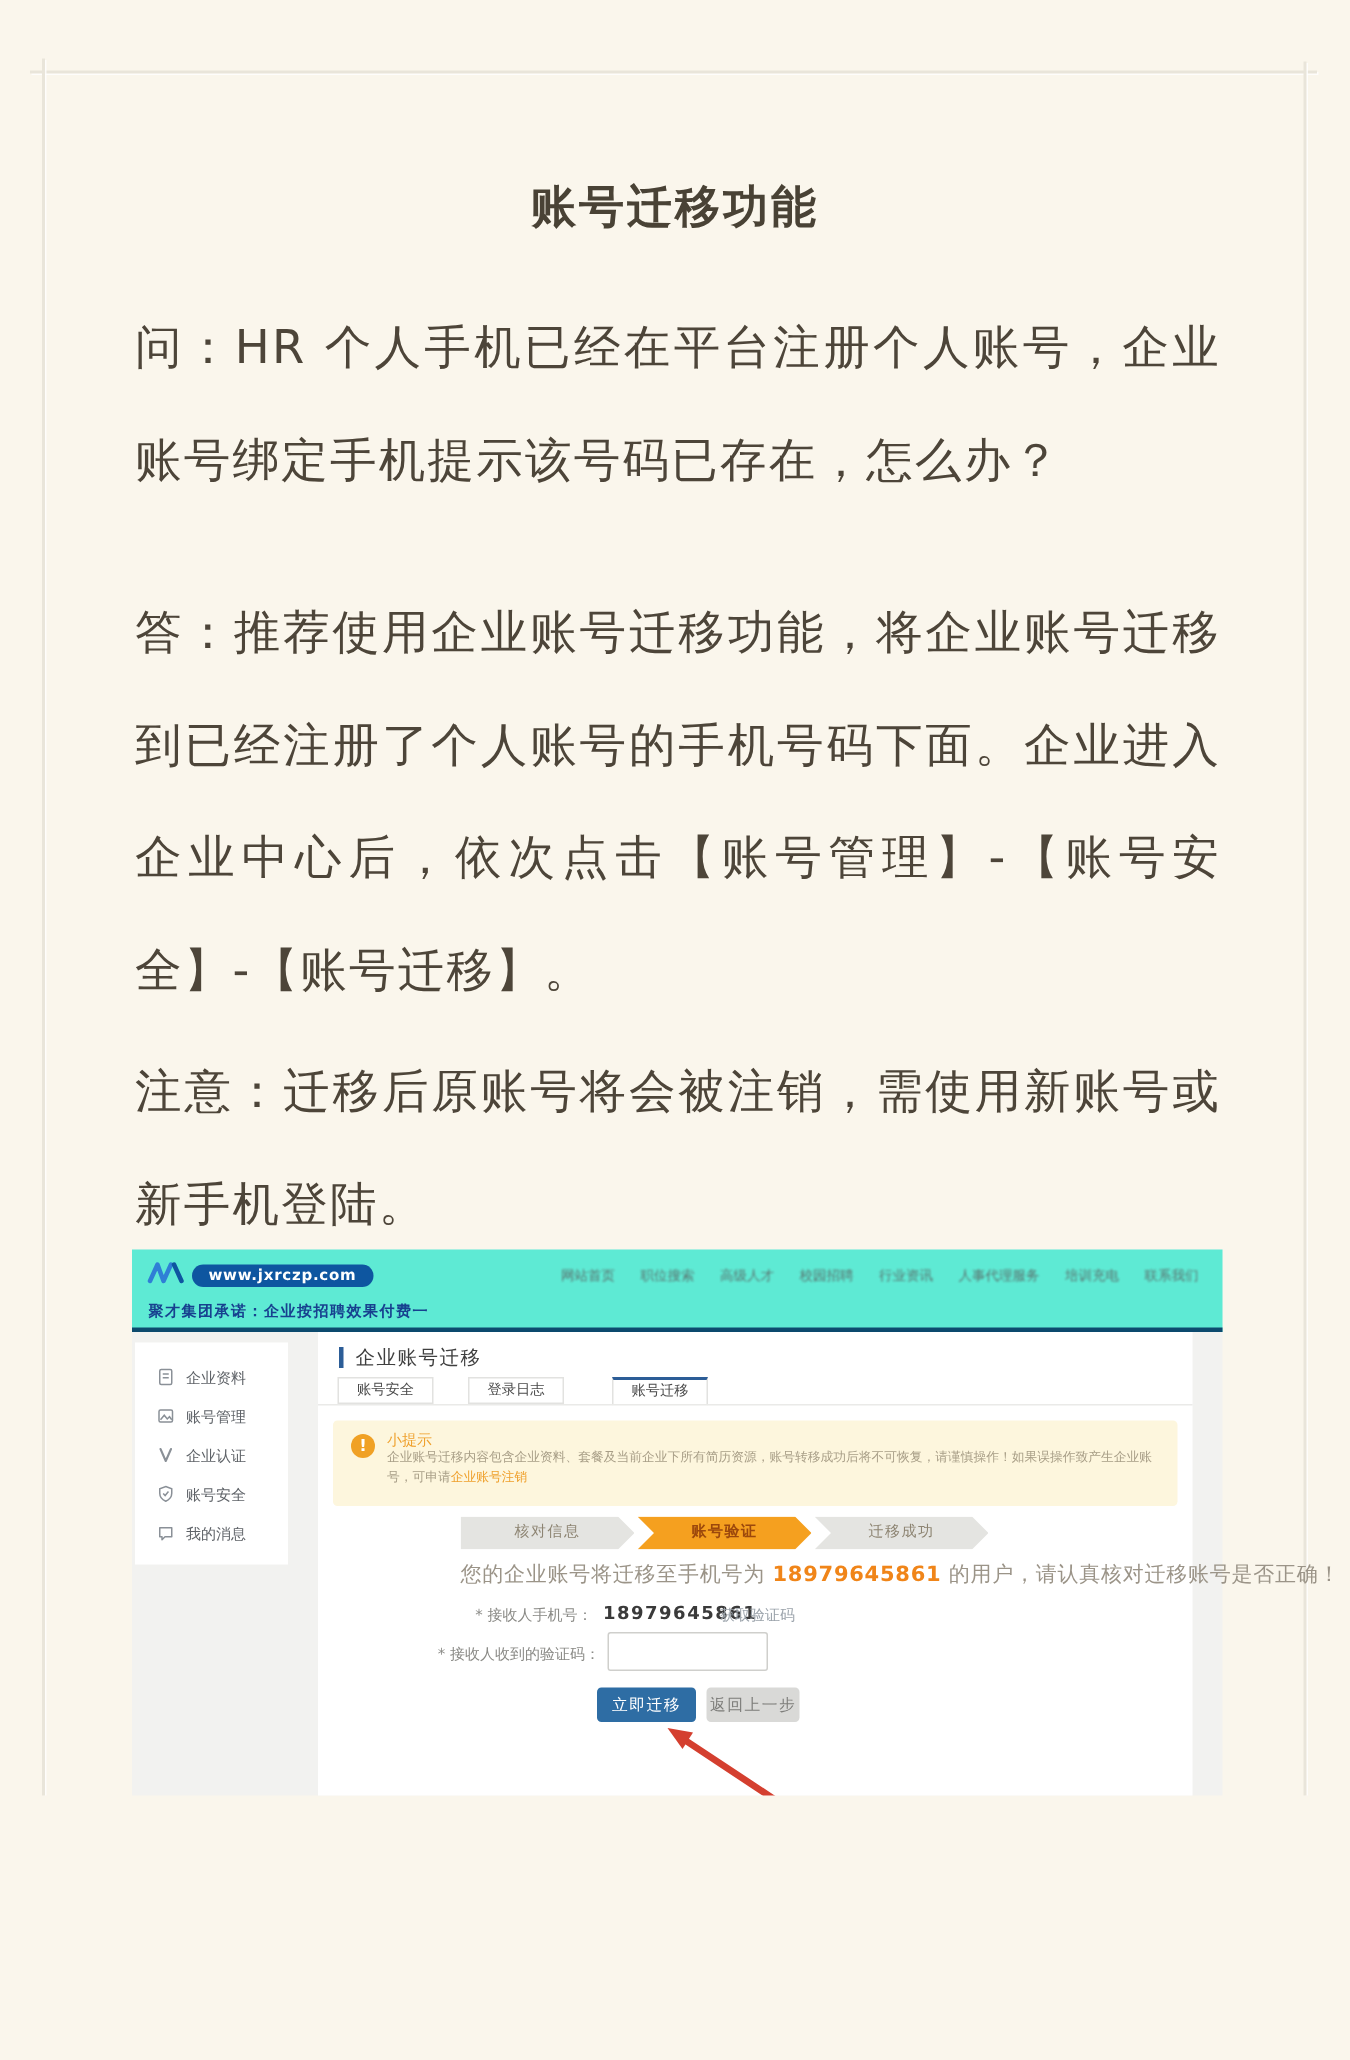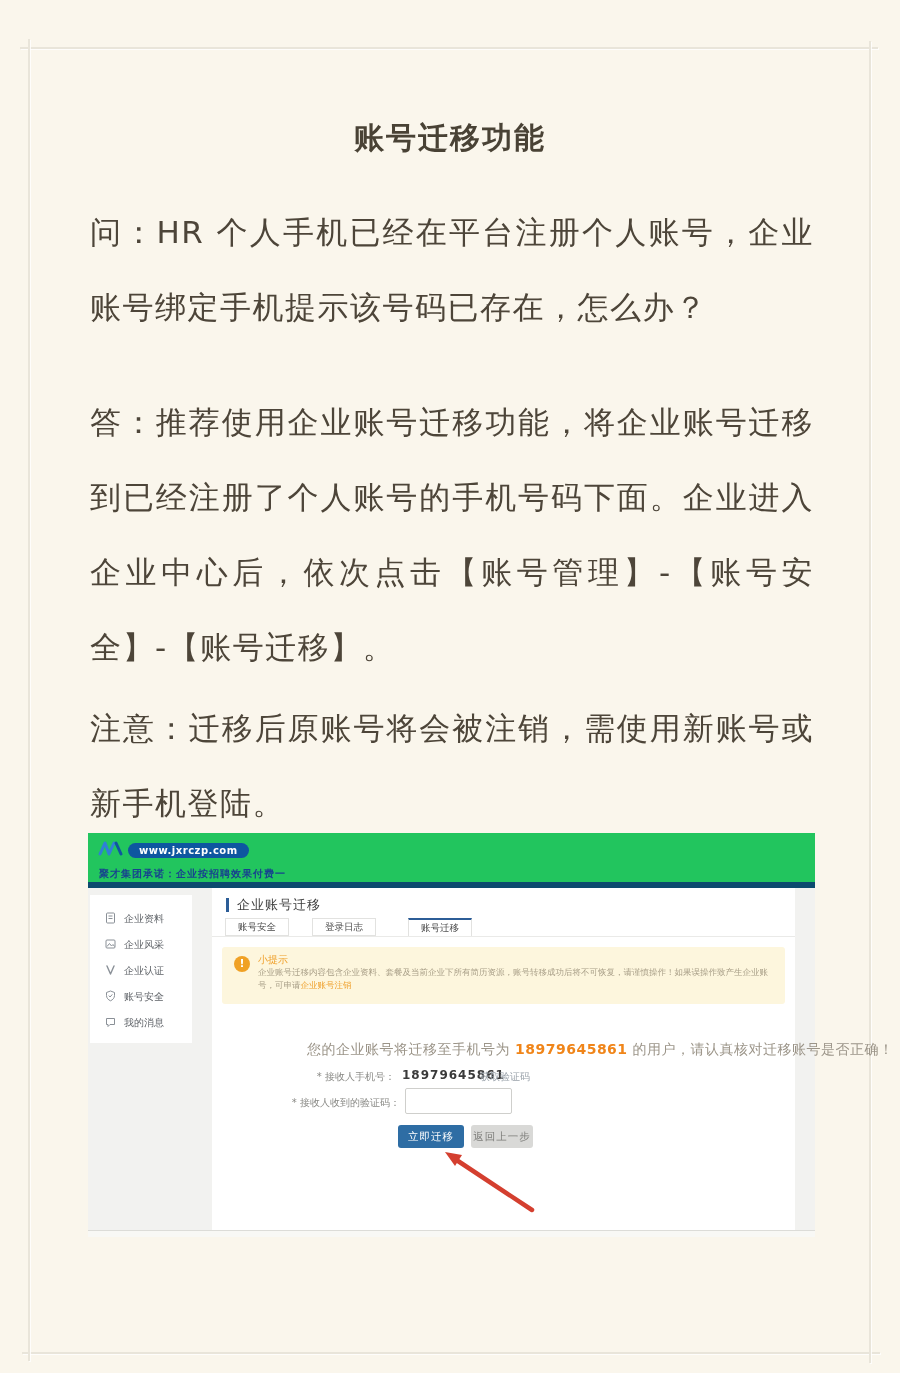--- a/index.html
+++ b/index.html
@@ -1,39 +1,39 @@
 <!DOCTYPE html>
 <html><head>
 <meta charset="utf-8">
 <style>
   * { margin:0; padding:0; box-sizing:border-box; }
   html,body { width:900px; height:1373px; }
   body { font-family:"DejaVu Sans","Liberation Sans",sans-serif; background:#faf6ec; }
-  .page { position:relative; width:900px; height:1373px; background:#faf6ec; overflow:hidden; color:#4d4539; }
+  .page { position:relative; width:900px; height:1197px; background:#faf6ec; overflow:hidden; color:#4d4539; }
 
   
   .fl { position:absolute; background:#e9e5da; box-shadow:1px 1px 0 rgba(255,255,255,.8); }
   .fl-top    { left:20px;  top:47px;    width:858px; height:2px; }
   .fl-bottom { left:22px;  top:1352px;  width:858px; height:2px; }
   .fl-left   { left:28px;  top:39px;    width:2px;   height:1322px; }
   .fl-right  { left:869px; top:41px;    width:2px;   height:1322px; }
 
   .doc-title { position:absolute; left:0; right:0; top:118px; text-align:center;
                font-size:30px; letter-spacing:2px; color:#494235; }
   .para { position:absolute; left:90px; width:724px; font-size:31px; line-height:75px;
           letter-spacing:1.5px; text-align:justify; color:#4d4539; }
   .para-q { top:195px; }
   .para-a { top:385px; }
   .para-n { top:691px; }
 
   
   .shot { position:absolute; left:88px; top:833px; width:727px; height:404px;
           background:#f2f2f0; font-family:"DejaVu Sans","Liberation Sans",sans-serif; }
-  .shot-header { position:absolute; left:0; top:0; right:0; height:55px; background:#22c55e;
-                 border-bottom:6px solid #0c4a6e; }
+  .shot-header { position:absolute; left:0; top:0; right:0; height:55px; background:#5eead4;
+                 border-bottom:3px solid #0c4a6e; }
   .logo-row { position:absolute; left:10px; top:7px; display:flex; align-items:center; gap:4px; }
   .logo-pill { background:#0e56a0; color:#fff; font-size:10px; font-weight:bold; padding:2px 11px;
                border-radius:9px; letter-spacing:.5px; white-space:nowrap; }
   .tagline { position:absolute; left:11px; top:34px; font-size:10px; font-weight:bold;
              color:#17418f; letter-spacing:1px; white-space:nowrap; }
   .nav { position:absolute; right:16px; top:11px; display:flex; gap:17px; font-size:9px;
          color:#5a5a5a; filter:blur(.7px); opacity:.85; white-space:nowrap; }
   .nav span { cursor:pointer; }
 
   .sidebar { position:absolute; left:2px; top:62px; width:102px; height:148px; background:#fff;
@@ -114,41 +114,51 @@
       <div class="logo-row">
         <span>
           <svg width="26" height="17" viewBox="0 0 26 17">
             <path d="M2 14 L7 3 L11 14 L16 3" fill="none" stroke="#2f7fd6" stroke-width="3" stroke-linecap="round" stroke-linejoin="round"></path>
             <path d="M18 3 L23 14" fill="none" stroke="#0e56a0" stroke-width="3" stroke-linecap="round"></path>
           </svg>
         </span>
         <span class="logo-pill">www.jxrczp.com</span>
       </div>
       <div class="tagline">聚才集团承诺：企业按招聘效果付费一</div>
+      <div class="nav">
+        <span>网站首页</span>
+        <span>职位搜索</span>
+        <span>高级人才</span>
+        <span>校园招聘</span>
+        <span>行业资讯</span>
+        <span>人事代理服务</span>
+        <span>培训充电</span>
+        <span>联系我们</span>
+      </div>
     </div>
 
     <div class="sidebar">
       <div class="side-item">
         <span>
           <svg width="11" height="12" viewBox="0 0 11 12">
               <rect x="1.5" y="1" width="8" height="10" rx="1" fill="none" stroke="#8a9097" stroke-width="1"></rect>
               <line x1="3.5" y1="4" x2="7.5" y2="4" stroke="#8a9097" stroke-width="1"></line>
               <line x1="3.5" y1="6.5" x2="7.5" y2="6.5" stroke="#8a9097" stroke-width="1"></line>
             </svg>
         </span>
         <span>企业资料</span>
       </div>
       <div class="side-item">
         <span>
           <svg width="11" height="12" viewBox="0 0 11 12">
               <rect x="1" y="2" width="9" height="8" rx="1" fill="none" stroke="#8a9097" stroke-width="1"></rect>
               <path d="M2 8.5 L4.5 5.5 L6.5 8 L8 6.5 L9.5 8.5" fill="none" stroke="#8a9097" stroke-width="1"></path>
             </svg>
         </span>
-        <span>企业风采</span>
+        <span>账号管理</span>
       </div>
       <div class="side-item">
         <span>
           <svg width="11" height="12" viewBox="0 0 11 12">
               <path d="M2 2 L5.5 10 L9 2" fill="none" stroke="#8a9097" stroke-width="1.4" stroke-linecap="round" stroke-linejoin="round"></path>
             </svg>
         </span>
         <span>企业认证</span>
       </div>
       <div class="side-item">
@@ -182,20 +192,25 @@
       <div class="tabs-line"></div>
 
       <div class="tip">
         <div class="tip-icon">!</div>
         <div class="tip-title">小提示</div>
         <div class="tip-body">
           <span>企业账号迁移内容包含企业资料、套餐及当前企业下所有简历资源，账号转移成功后将不可恢复，请谨慎操作！如果误操作致产生企业账号，可申请</span><span class="tip-link">企业账号注销</span>
         </div>
       </div>
 
+      <div class="steps">
+        <div class="step first">核对信息</div>
+        <div class="step active">账号验证</div>
+        <div class="step">迁移成功</div>
+      </div>
 
       <div class="confirm">
         <span>您的企业账号将迁移至手机号为 </span><span class="phone">18979645861</span><span> 的用户，请认真核对迁移账号是否正确！</span>
       </div>
 
       <div class="flabel1">* 接收人手机号：</div>
       <div class="fvalue">18979645861</div>
       <div class="getcode">获取验证码</div>
 
       <div class="flabel2">* 接收人收到的验证码：</div>

